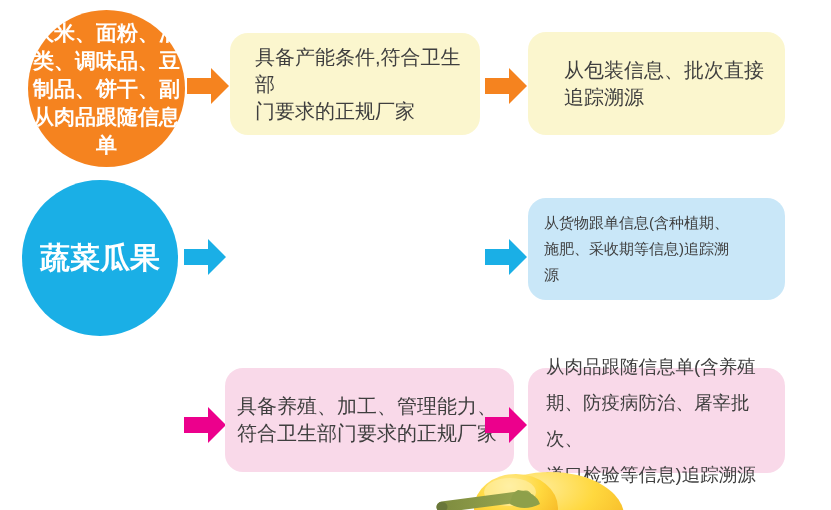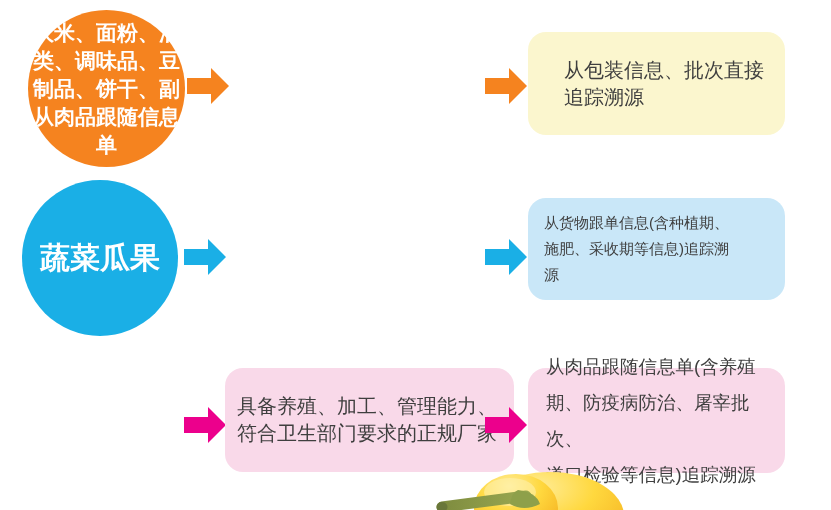--- a/index.html
+++ b/index.html
@@ -52,20 +52,22 @@
   <div class="flow-row row0" style="--accent: #F5831F; --box-bg: #FBF6CE;">
     <div class="circle">大米、面粉、油
 类、调味品、豆
 制品、饼干、副
 从肉品跟随信息单</div>
     <span class="arrow arrow-a">
       <svg width="42" height="40" viewBox="0 0 42 40">
           <path d="M0,12 H24 V2 L42,20 L24,38 V28 H0 Z" fill="currentColor"></path>
         </svg>
     </span>
+    <div class="box box-1">具备产能条件,符合卫生部
+门要求的正规厂家</div>
     <span class="arrow arrow-b">
       <svg width="42" height="40" viewBox="0 0 42 40">
           <path d="M0,12 H24 V2 L42,20 L24,38 V28 H0 Z" fill="currentColor"></path>
         </svg>
     </span>
     <div class="box box-2">从包装信息、批次直接
 追踪溯源</div>
   </div>
 
   <div class="flow-row row1" style="--accent: #1AAFE6; --box-bg: #C9E7F8;">

